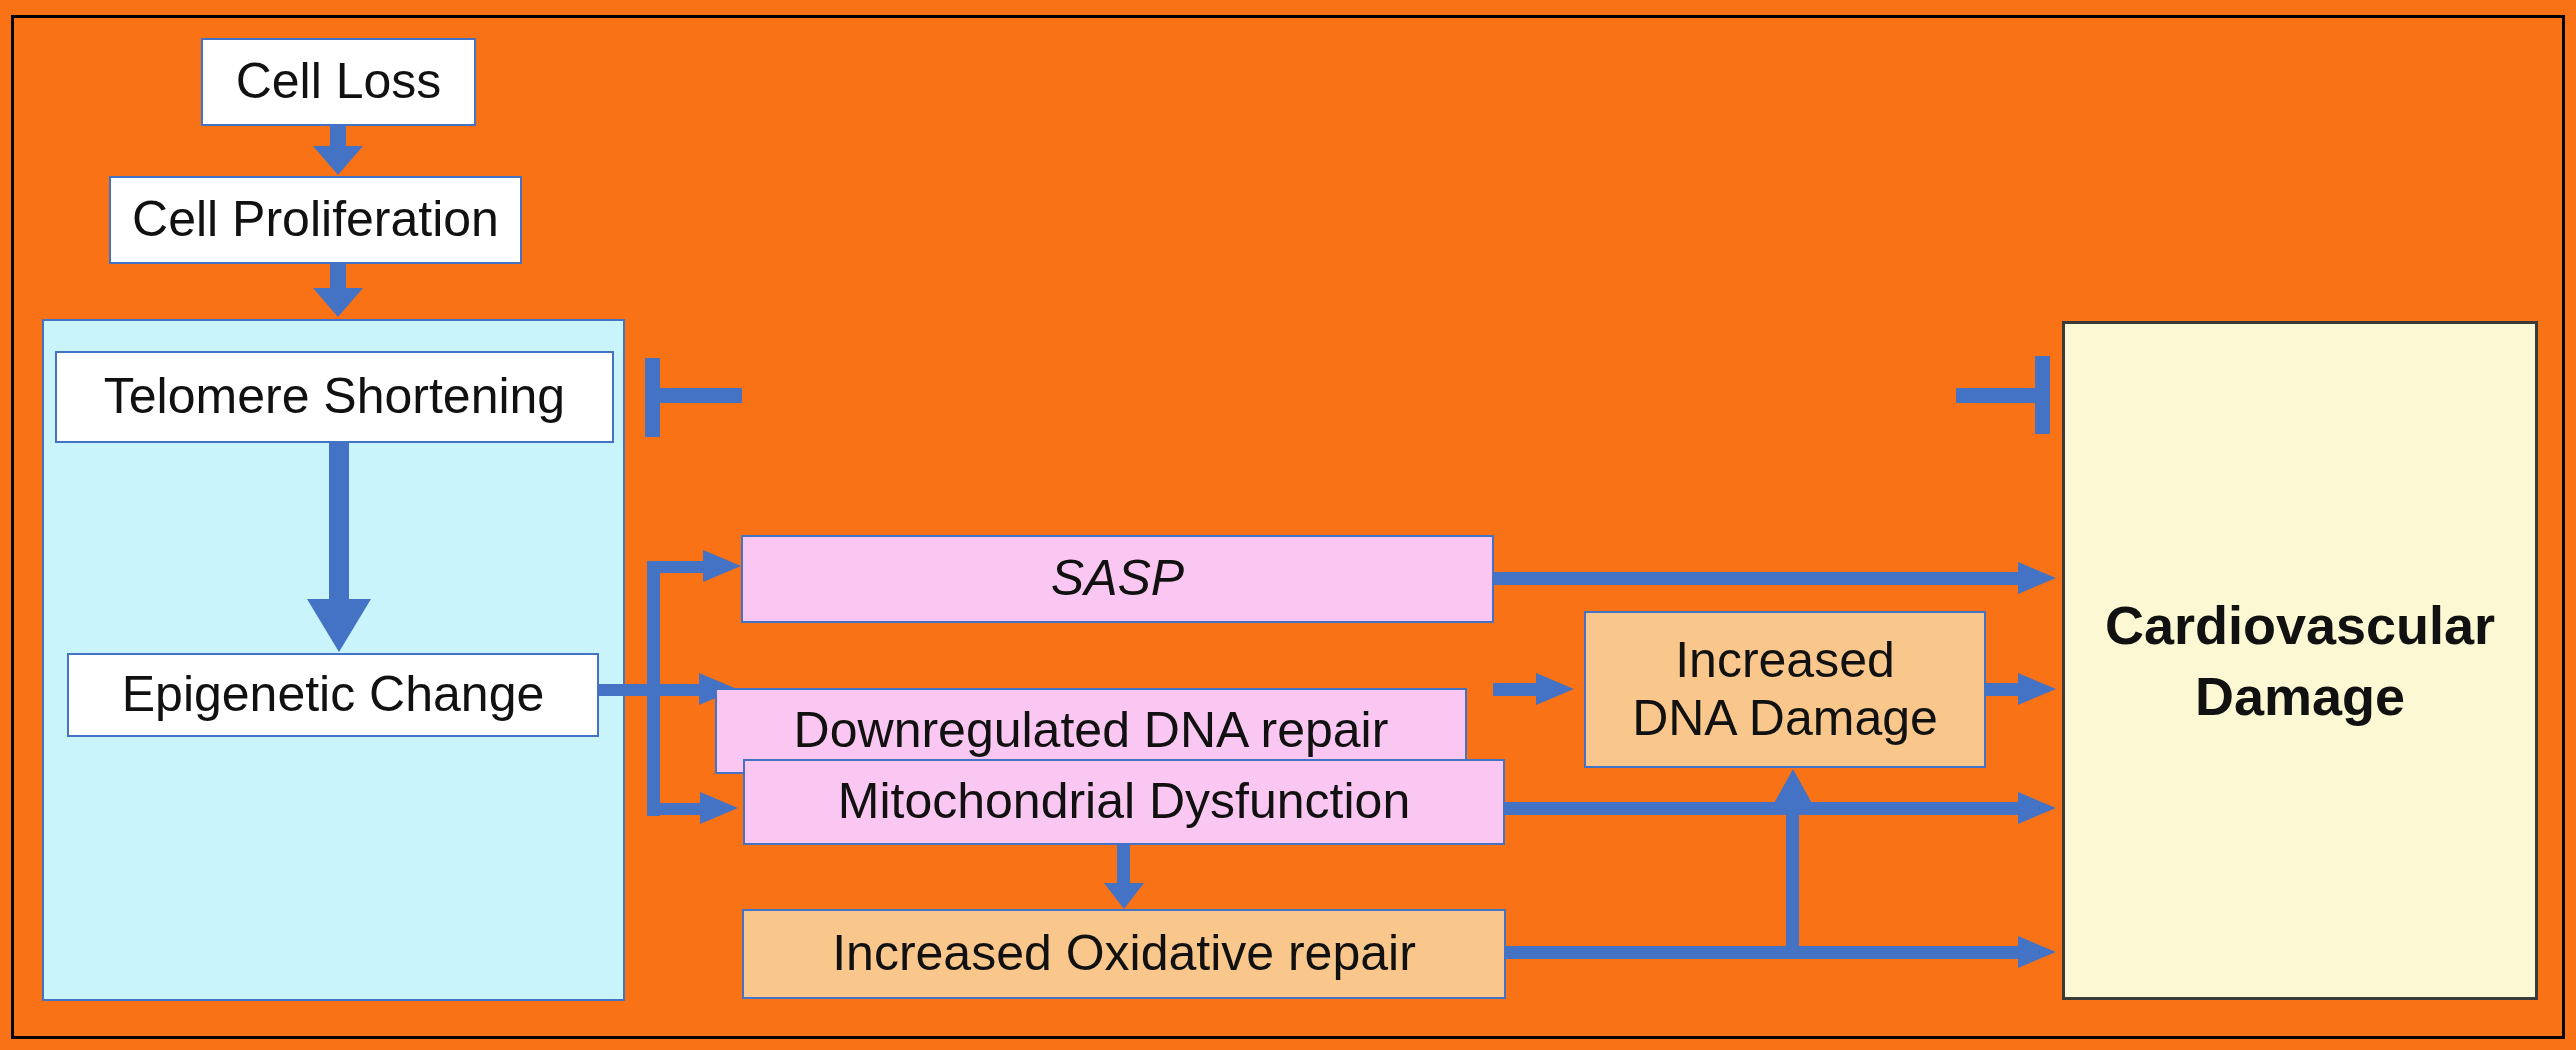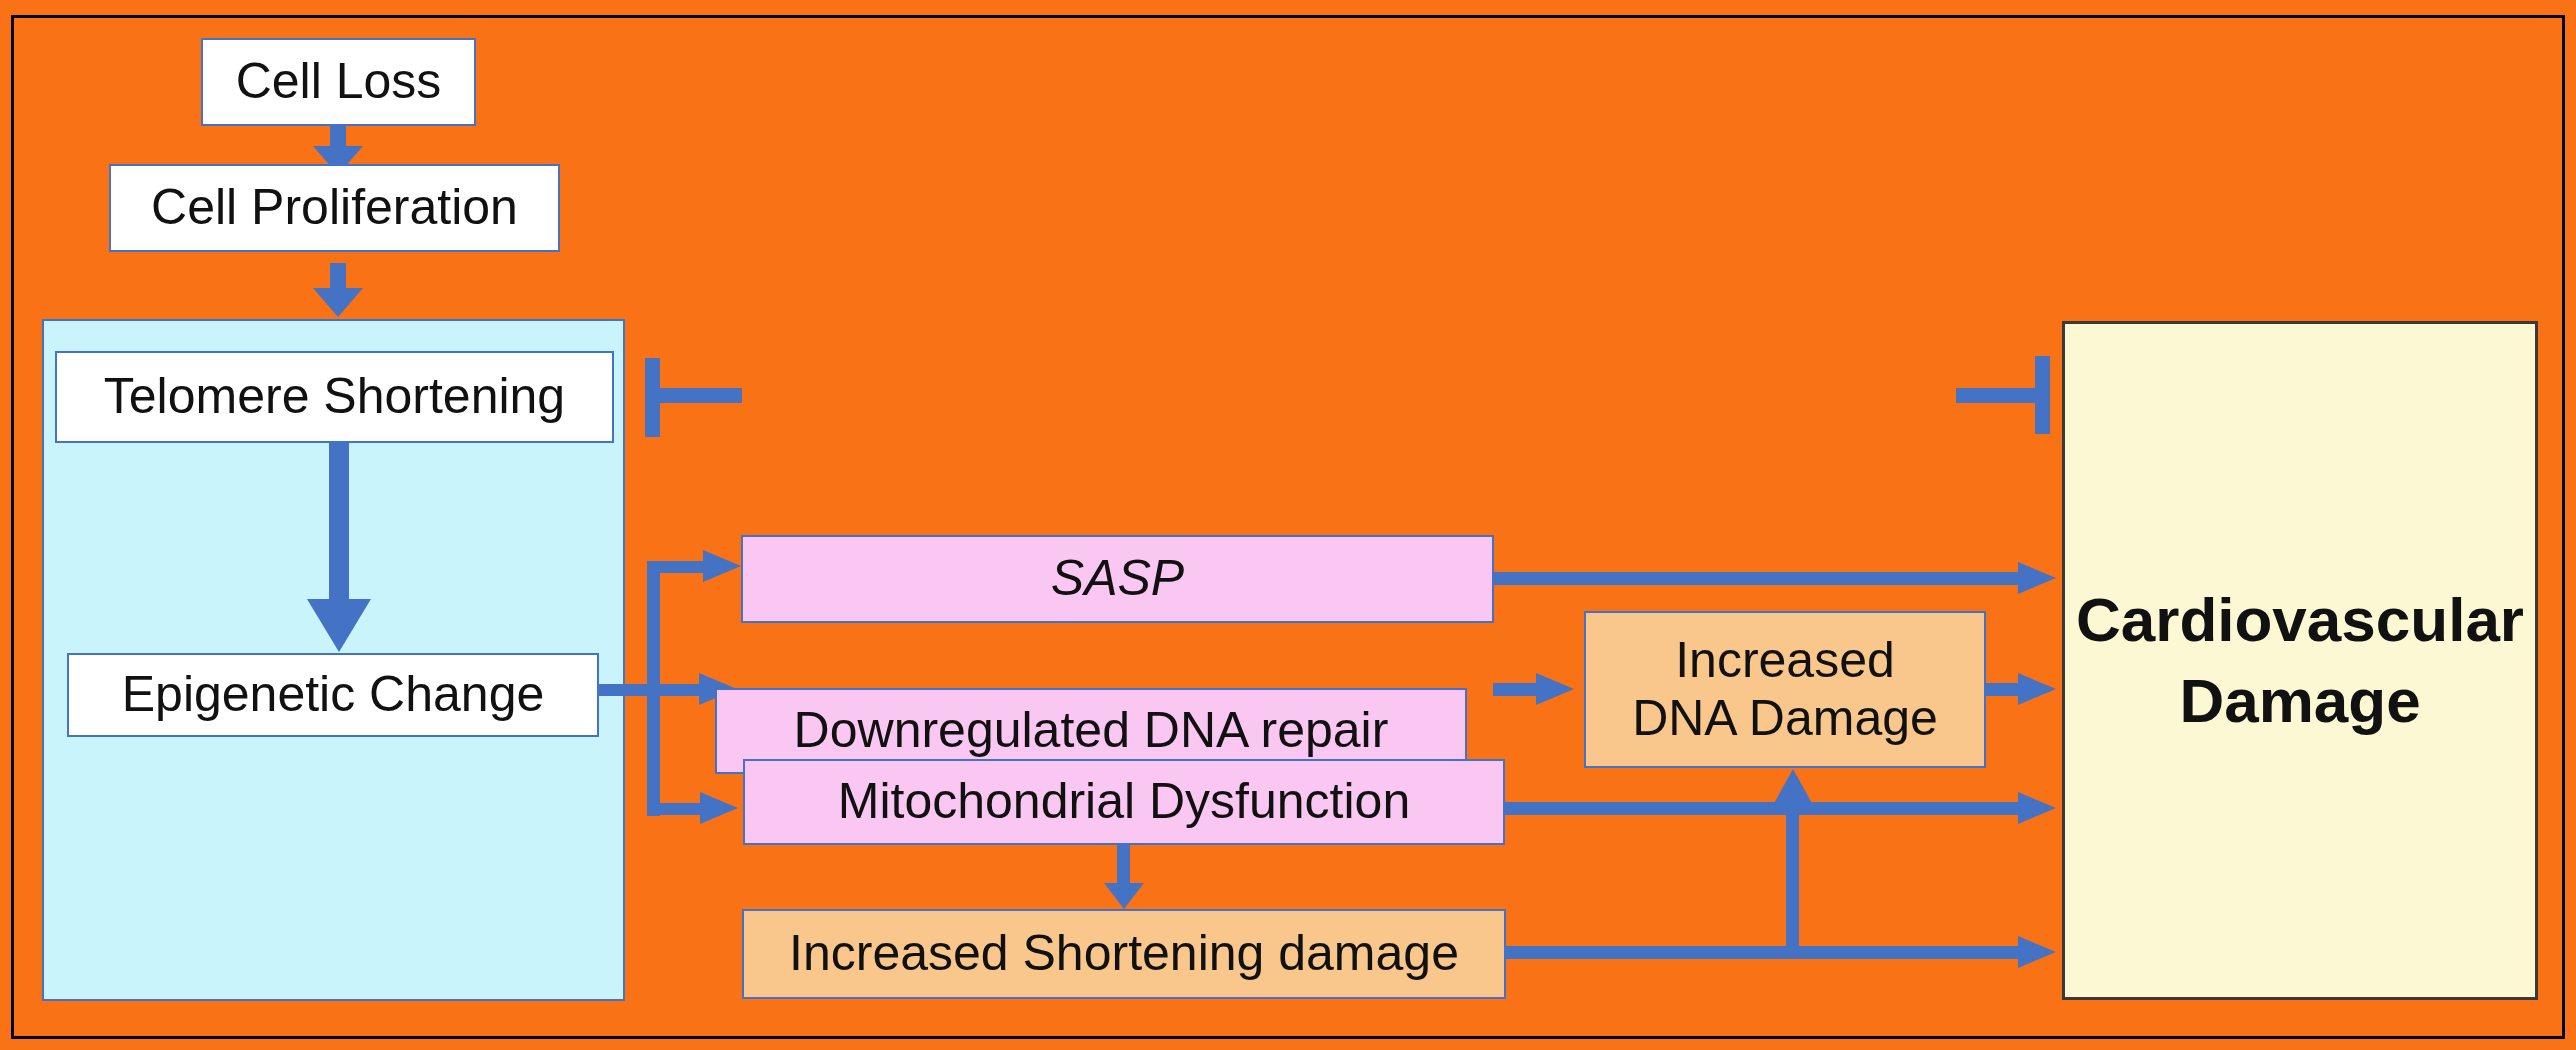--- a/index.html
+++ b/index.html
@@ -15,21 +15,21 @@
     position:absolute;box-sizing:border-box;display:flex;align-items:center;justify-content:center;
     text-align:center;font-size:50px;line-height:1.15;border:2.6px solid #4472c4;background:#ffffff;
   }
   .node.white{background:#ffffff;}
   .node.green{background:#c9ee9b;}
   .node.pink{background:#fac7f2;}
   .node.orange{background:#f9c78b;}
   .node.cyanregion{background:#caf4fb;}
   .node.yellow{background:#fbf8d3;border:3.3px solid #3a3a38;}
   .italic{font-style:italic;}
-  .big-label{font-size:62px;font-weight:bold;}
+  .big-label{font-size:54px;font-weight:bold;}
   .shaft{position:absolute;background:#4472c4;}
   .head{position:absolute;width:0;height:0;}
   .head.right{border-top:16.5px solid transparent;border-bottom:16.5px solid transparent;border-left:38px solid #4472c4;}
   .head.down-sm{border-left:25px solid transparent;border-right:25px solid transparent;border-top:29px solid #4472c4;}
   .head.down-md{border-left:20px solid transparent;border-right:20px solid transparent;border-top:26px solid #4472c4;}
   .head.down-big{border-left:32px solid transparent;border-right:32px solid transparent;border-top:53px solid #4472c4;}
   .head.up{border-left:20px solid transparent;border-right:20px solid transparent;border-bottom:36px solid #4472c4;}
   .tbar{position:absolute;background:#4472c4;}
   .floating-label{
     position:absolute;display:flex;align-items:center;justify-content:center;text-align:center;
@@ -43,21 +43,21 @@
 
   <div class="frame"></div>
 
   <div class="node white" style="left:201px;top:38px;width:275px;height:88px;">
     <span>Cell Loss</span>
   </div>
 
   <div class="shaft" style="left:330px;top:125px;width:16px;height:24px;"></div>
   <div class="head down-sm" style="left:313px;top:146px;"></div>
 
-  <div class="node white" style="left:109px;top:164px;width:451px;height:88px;">
+  <div class="node white" style="left:109px;top:176px;width:413px;height:88px;">
     <span>Cell Proliferation</span>
   </div>
 
   <div class="shaft" style="left:330px;top:263px;width:16px;height:26px;"></div>
   <div class="head down-sm" style="left:313px;top:288px;"></div>
 
   <div class="node cyanregion" style="left:42px;top:319px;width:583px;height:682px;"></div>
 
   <div class="node white" style="left:55px;top:351px;width:559px;height:92px;">
     <span>Telomere Shortening</span>
@@ -98,21 +98,21 @@
   </div>
 
   <div class="node pink" style="left:743px;top:759px;width:762px;height:86px;">
     <span>Mitochondrial Dysfunction</span>
   </div>
 
   <div class="shaft" style="left:1117px;top:845px;width:13px;height:40px;"></div>
   <div class="head down-md" style="left:1104px;top:883px;"></div>
 
   <div class="node orange" style="left:742px;top:909px;width:764px;height:90px;">
-    <span>Increased Shortening damage</span>
+    <span>Increased Oxidative repair</span>
   </div>
 
   <div class="node orange twoline" style="left:1584px;top:611px;width:402px;height:157px;">
     <span>Increased</span>
     <span>DNA Damage</span>
   </div>
 
   <div class="shaft" style="left:1494px;top:572px;width:524px;height:13px;"></div>
   <div class="head right" style="left:2018px;top:562px;"></div>
 

